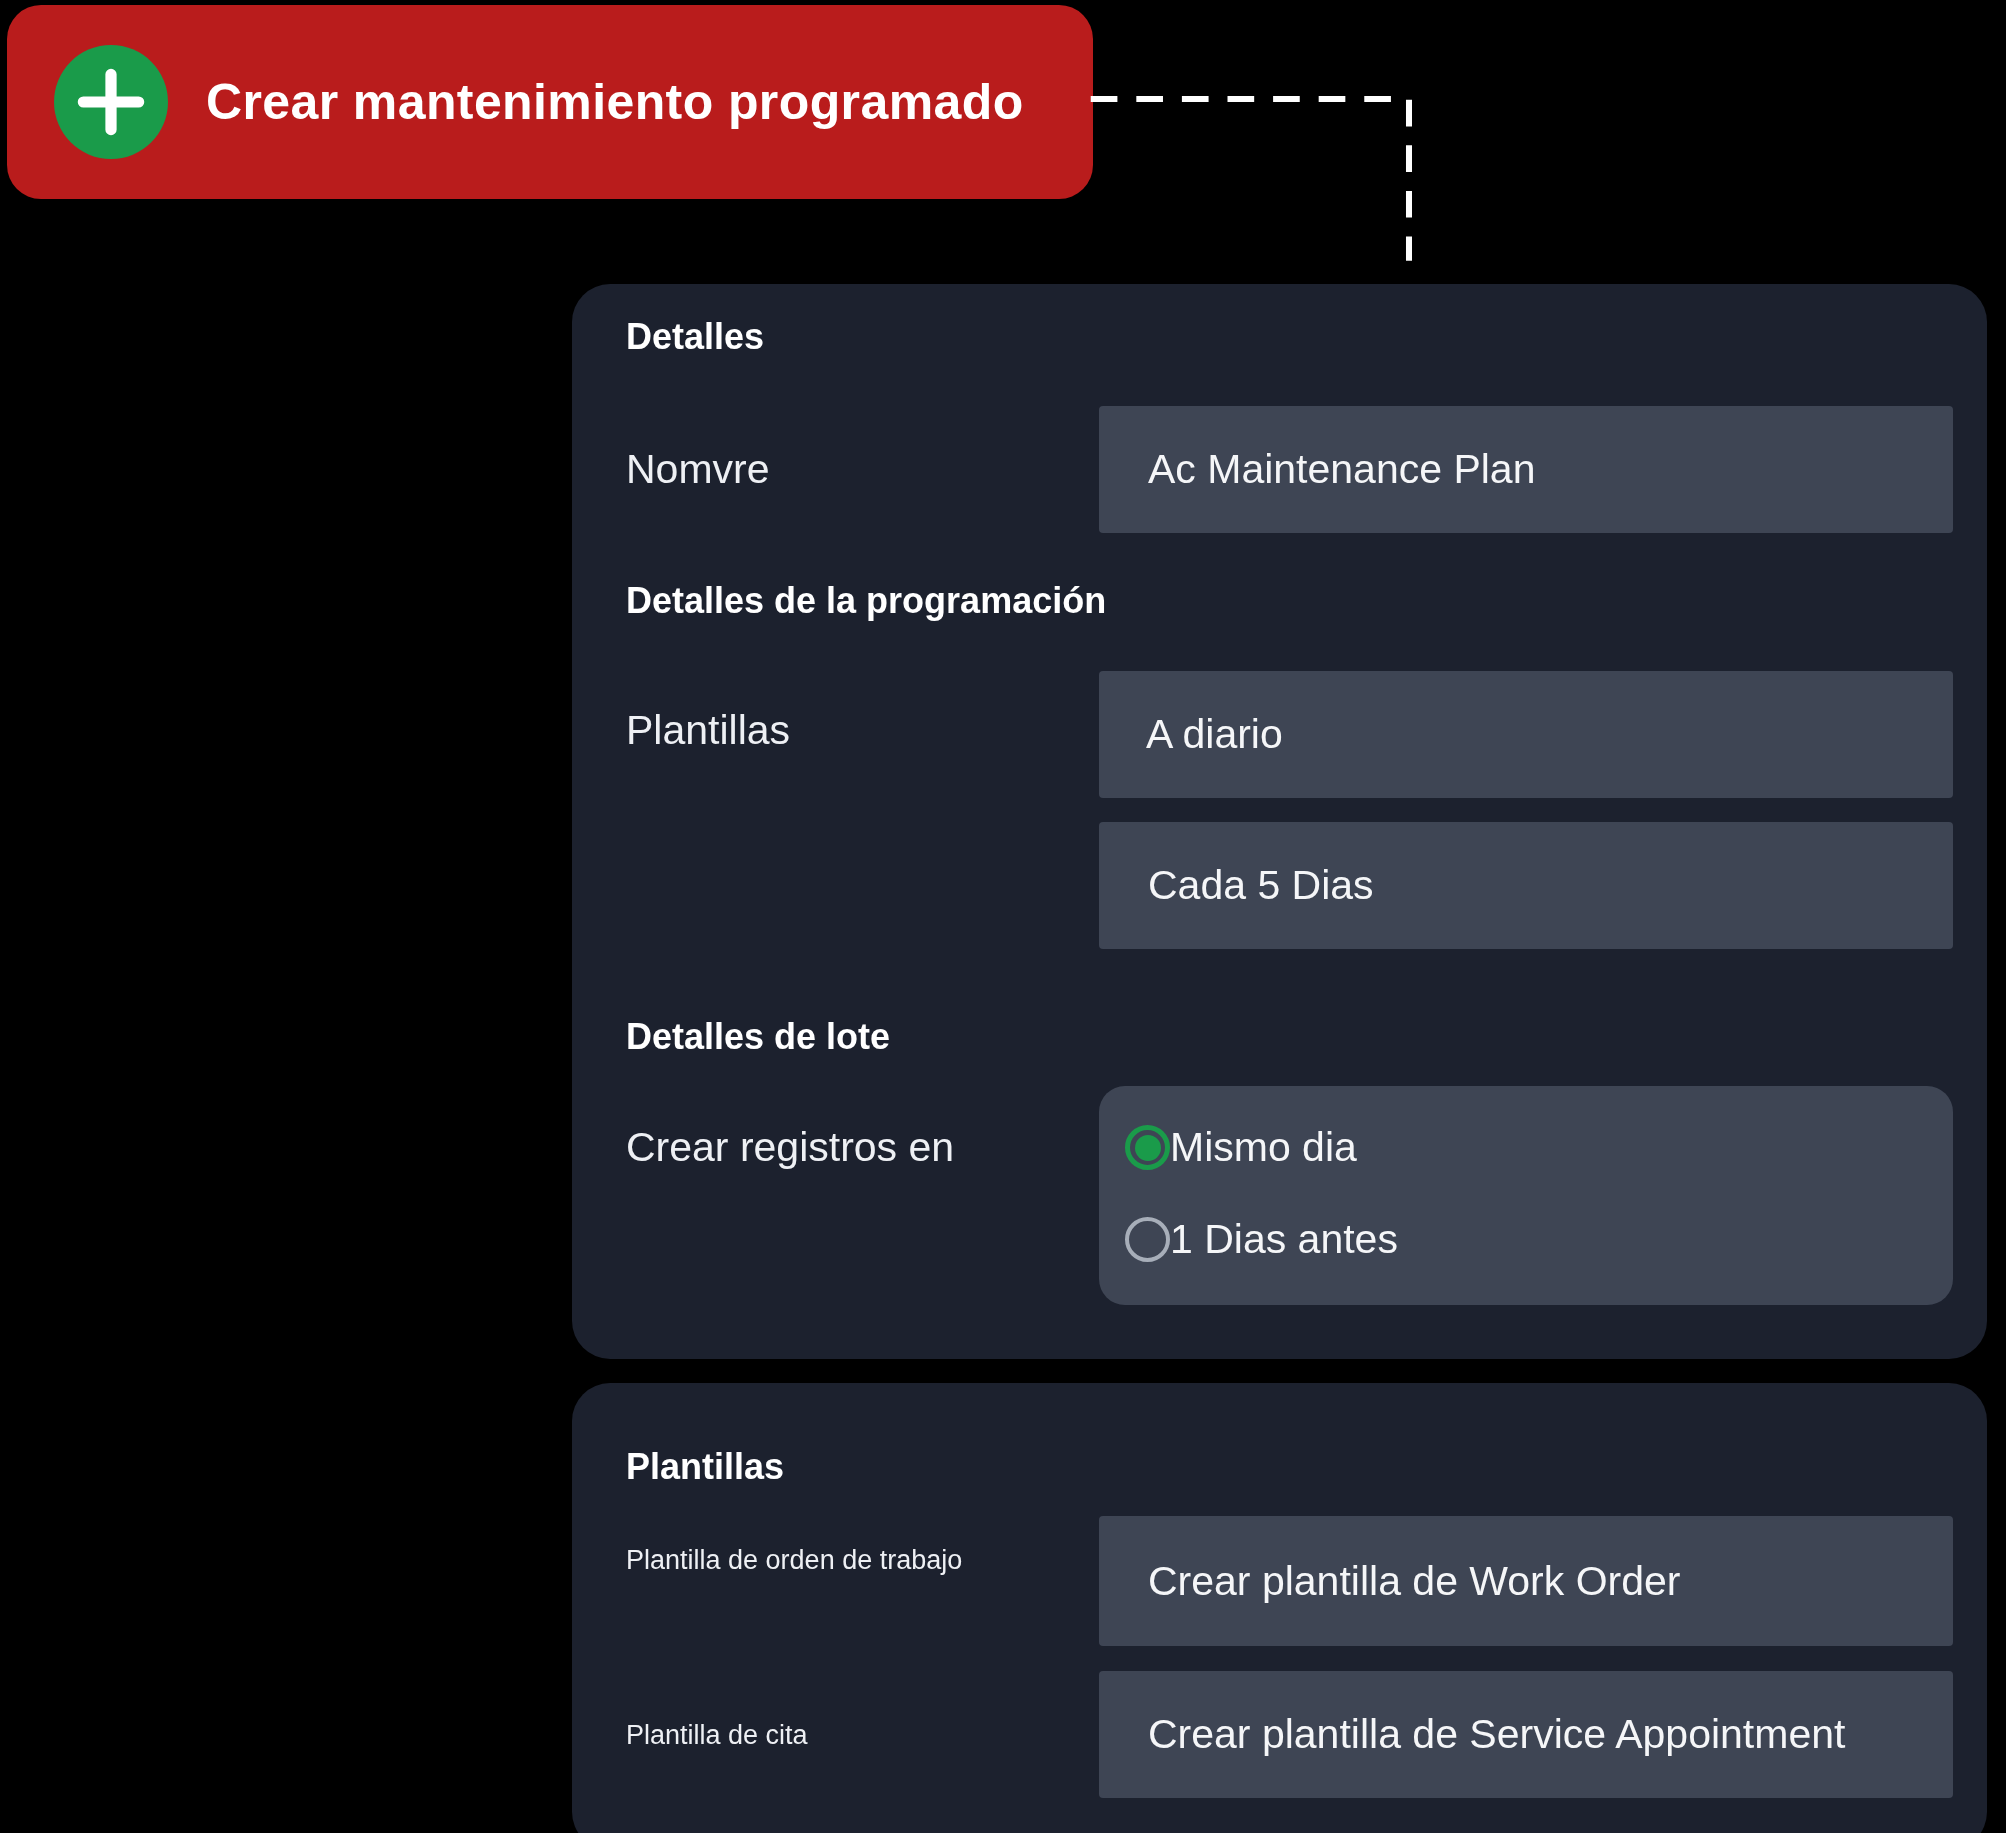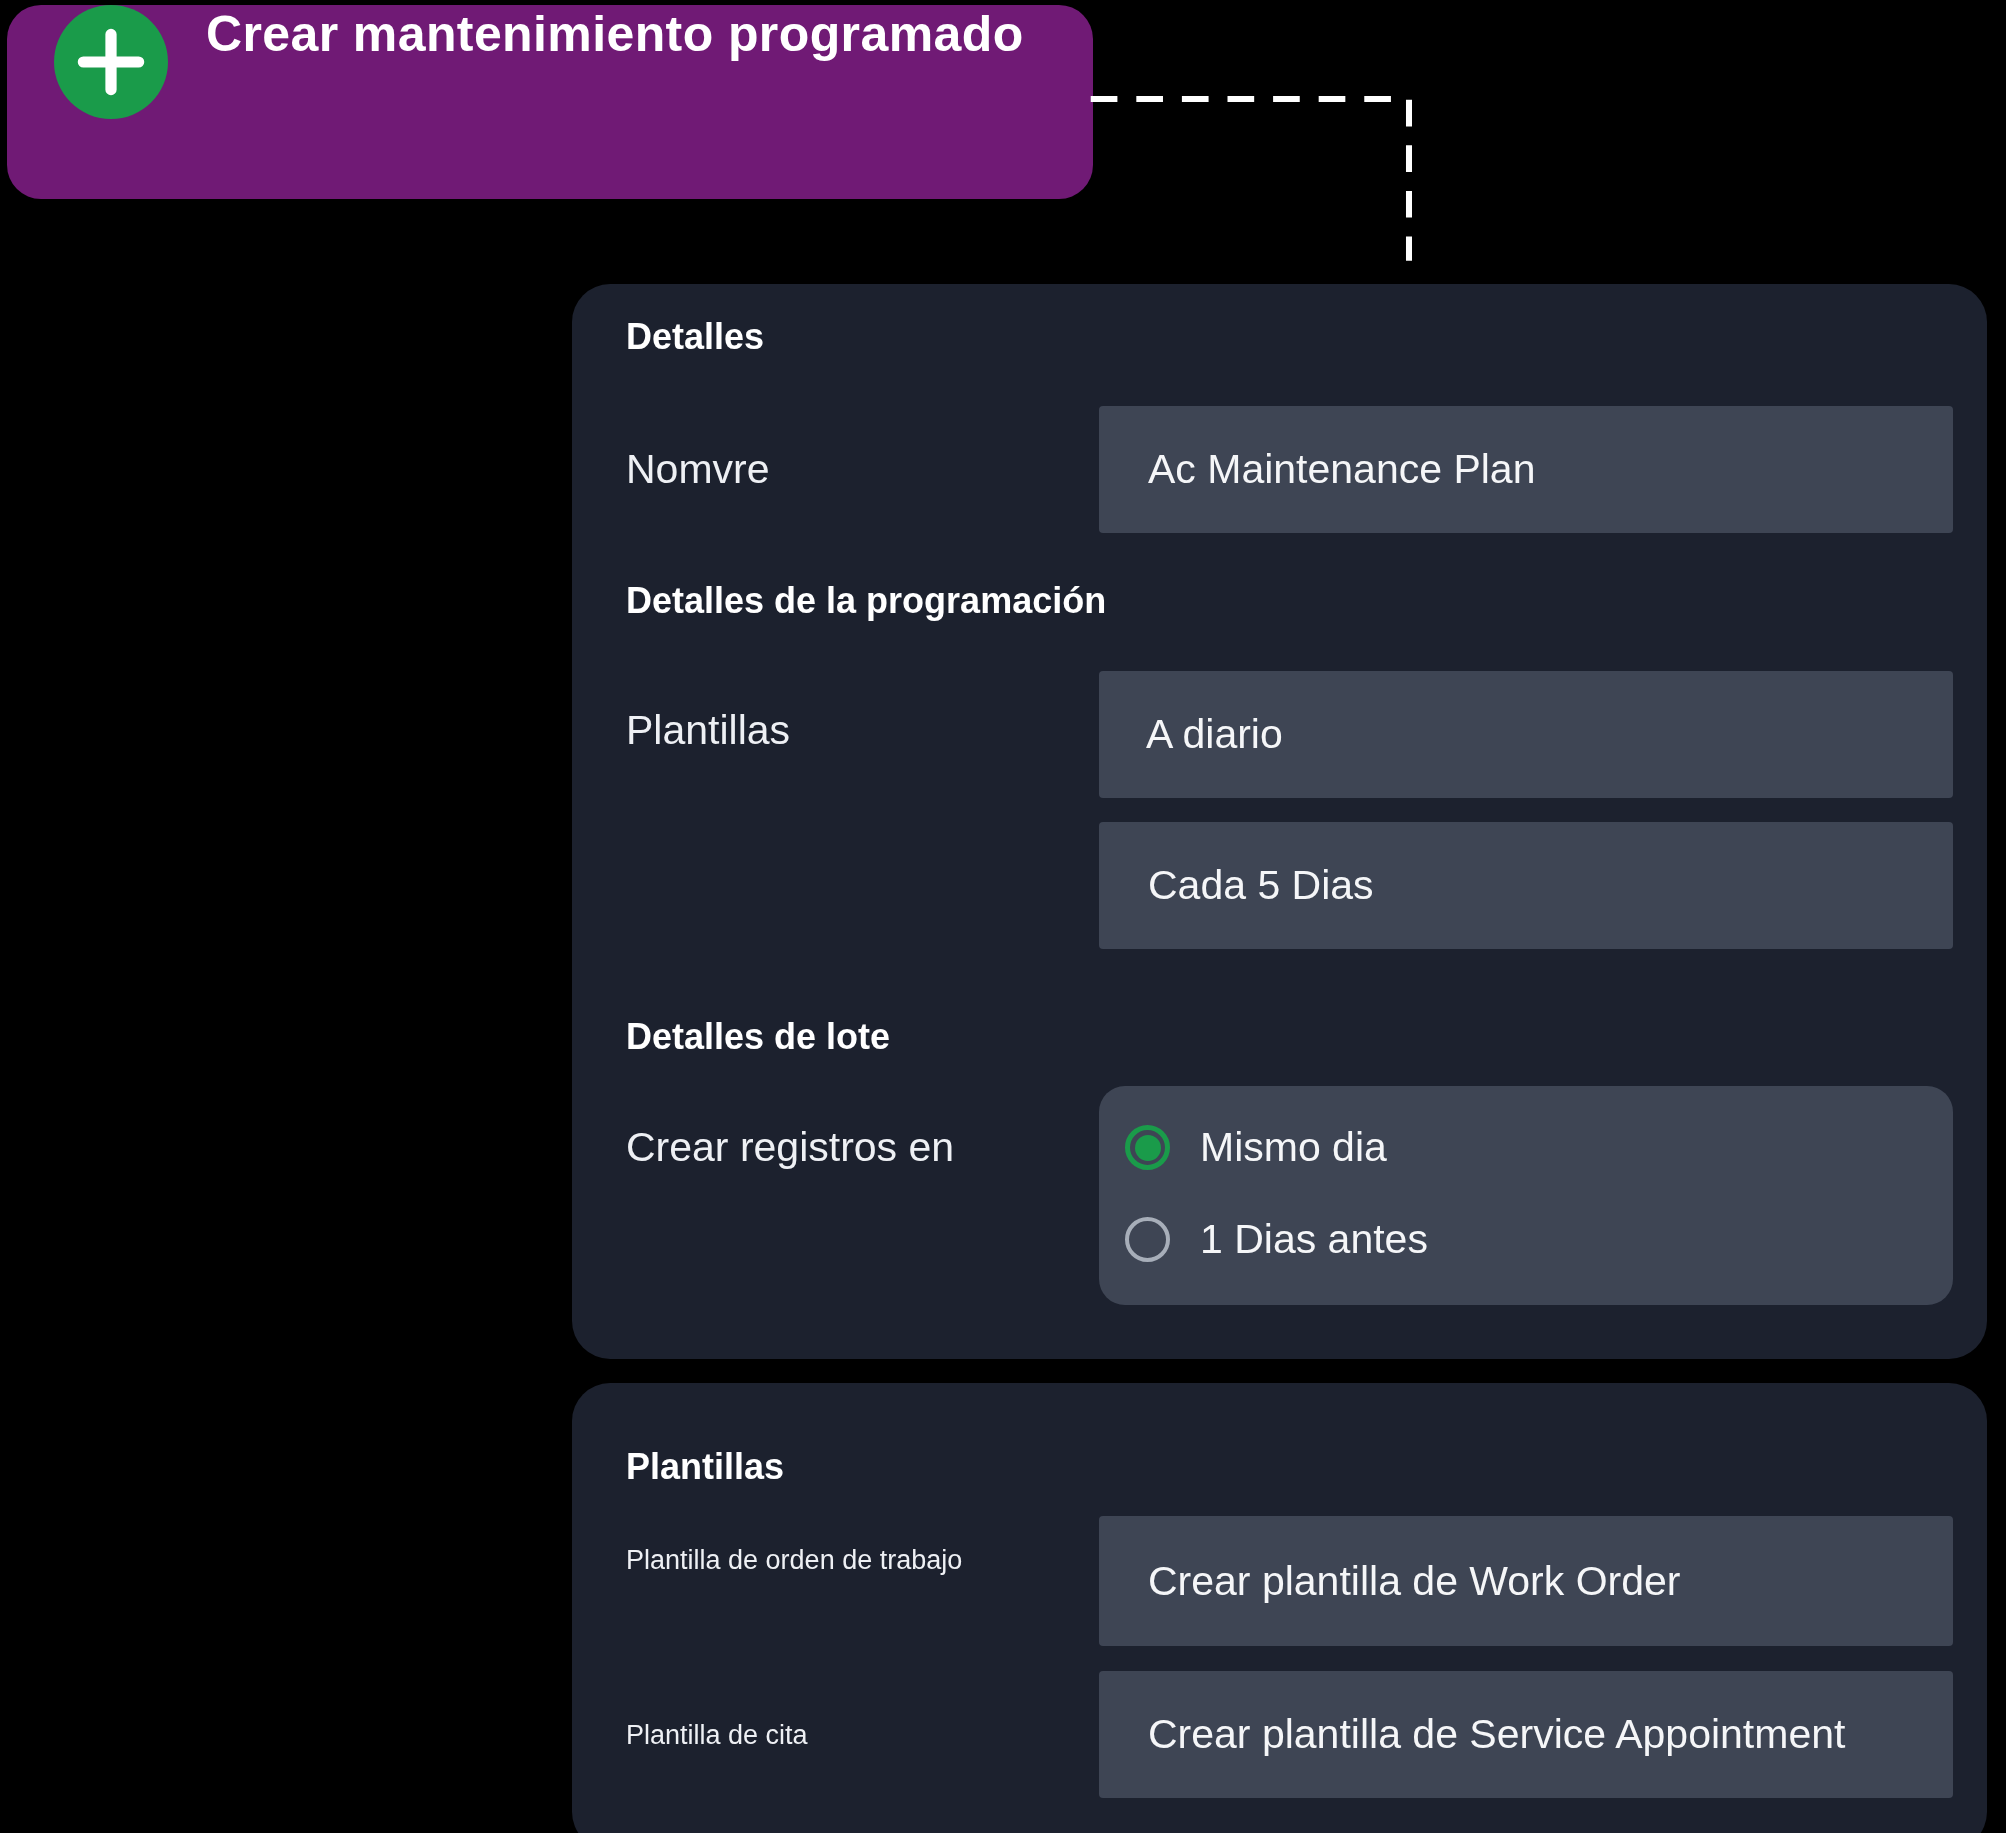--- a/index.html
+++ b/index.html
@@ -9,22 +9,22 @@
     position: relative;
     overflow: hidden;
     font-family: "Liberation Sans", sans-serif;
     color: #f2f4f7;
   }
   .abs { position: absolute; }
 
   
   .header-card {
     left: 6.9px; top: 5.2px; width: 1086px; height: 194px;
-    background: #701a75; border-radius: 34px;
-    display: flex; align-items: flex-start;
+    background: #b91c1c; border-radius: 34px;
+    display: flex; align-items: center;
     padding-left: 47px; box-sizing: border-box; gap: 38px;
     cursor: pointer;
   }
   .plus-circle { width: 114px; height: 114px; flex: 0 0 auto; }
   .header-title {
     font-size: 50px; font-weight: 700; color: #ffffff;
     letter-spacing: 0.4px; white-space: nowrap;
   }
 
   
@@ -59,21 +59,21 @@
     padding-left: 49px; box-sizing: border-box;
     font-size: 41px; color: #f5f6f8; cursor: pointer;
     white-space: nowrap;
   }
   .radio-group {
     position: absolute; left: 527px; top: 802px; width: 854px; height: 219px;
     background: #3e4554; border-radius: 26px;
   }
   .radio-row {
     position: absolute; left: 26px; height: 45px;
-    display: flex; align-items: center; gap: 30px; cursor: pointer;
+    display: flex; align-items: center; cursor: pointer;
     white-space: nowrap;
   }
   .radio-row .radio-label { font-size: 41px; color: #f5f6f8; }
   .radio-circle {
     width: 45px; height: 45px; border-radius: 50%;
     box-sizing: border-box; position: relative; flex: 0 0 auto;
   }
   .radio-circle.selected { border: 5.2px solid #1a9b4a; }
   .radio-circle.selected::after {
     content: ""; position: absolute; left: 50%; top: 50%;

